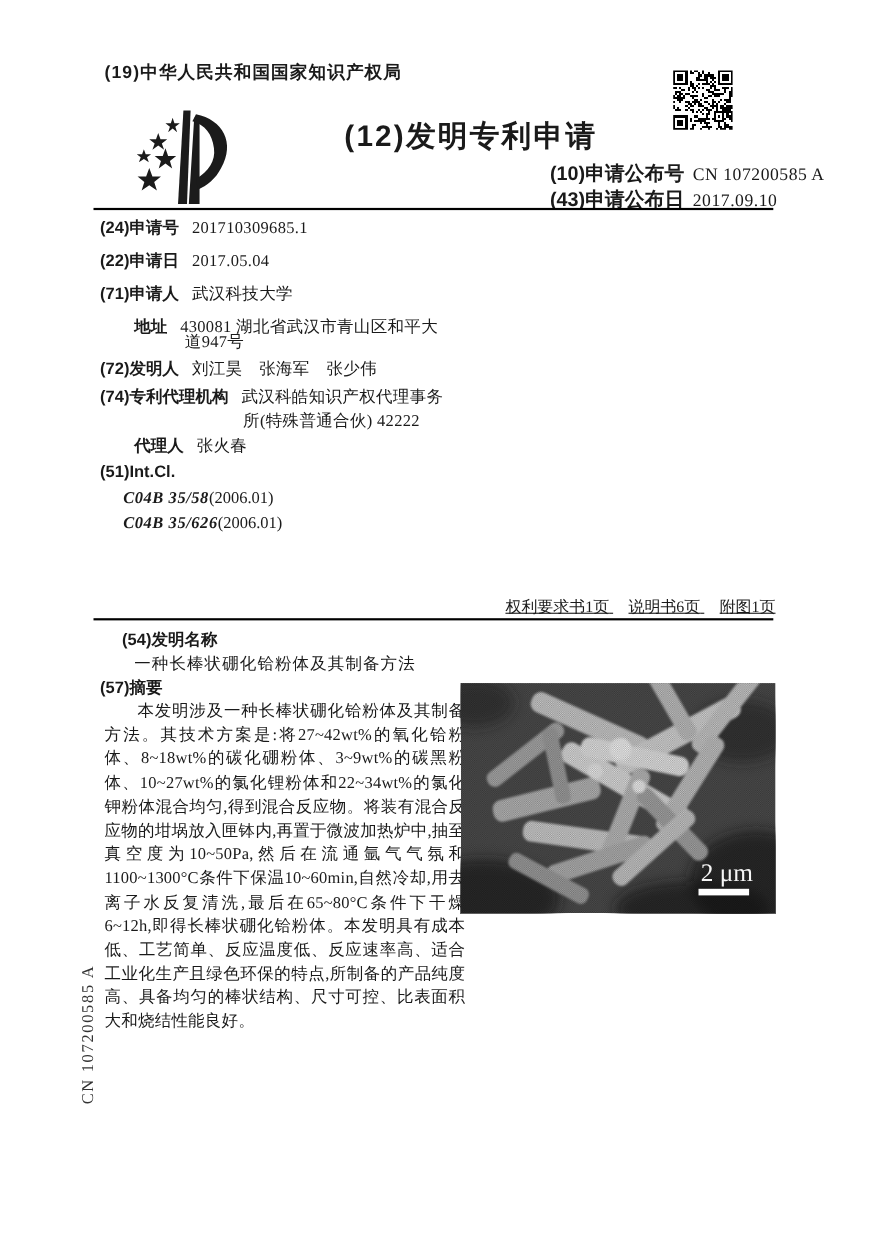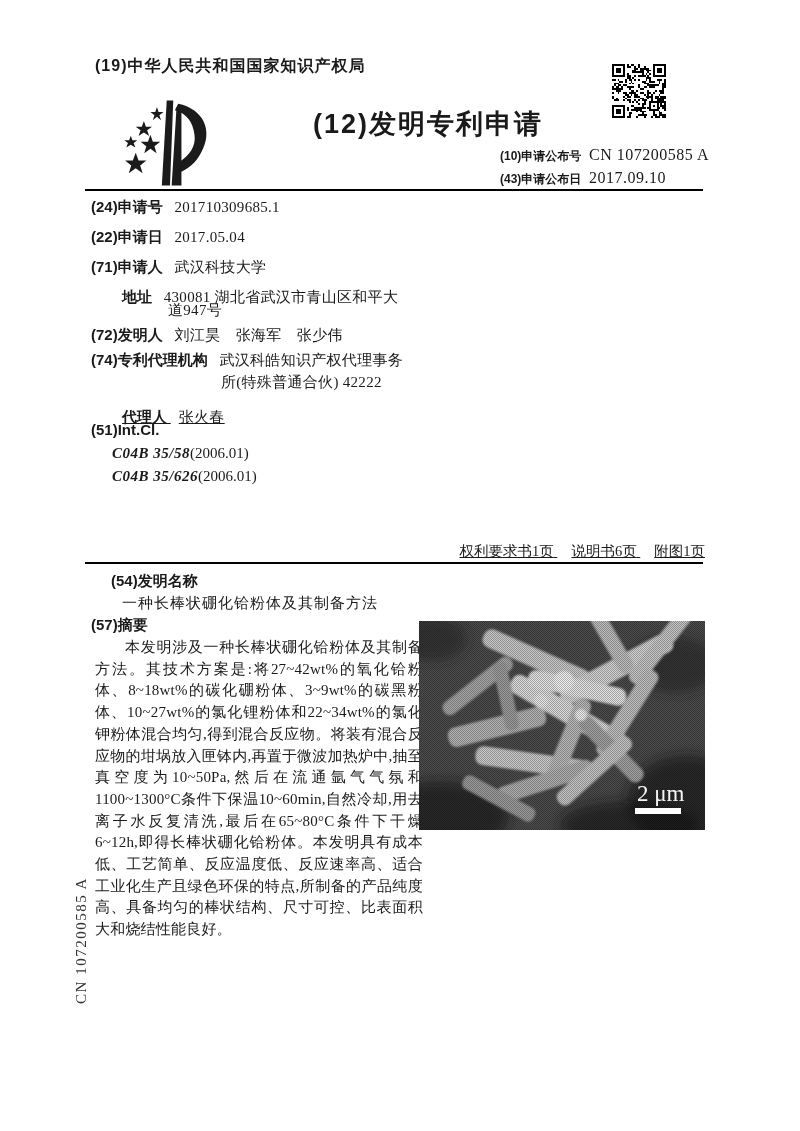--- a/index.html
+++ b/index.html
@@ -11,21 +11,21 @@
   .abs { position:absolute; }
   .hei { font-family:"Liberation Sans","DejaVu Sans",sans-serif; font-weight:bold; }
   .serif { font-family:"Liberation Serif","DejaVu Serif",serif; }
 
   
   .office { left:95px; top:56px; font-size:16px; letter-spacing:1px;text-align:right; }
   .doc-type { left:299px; top:106px; font-size:27px; letter-spacing:2px;margin-left:14px; }
   .logo { left:121px; top:98px; }
   .qr { left:612px; top:64px; }
   .pub-row { font-size:15px; white-space:nowrap; }
-  .pub-row .lbl { font-size:12px;text-align:center; }
+  .pub-row .lbl { font-size:18px;text-align:center; }
   .pub-row .val { font-size:16px; margin-left:4px; letter-spacing:0.5px; }
   .pub-no-row { left:500px; top:146px; }
   .pub-date-row { left:500px; top:169px; }
   .rule { height:2px; background:#000; left:85px; width:618px; }
   .rule1 { top:189px; }
   .rule2 { top:562px; }
 
   
   .bib { font-size:15px; white-space:nowrap; }
   .bib .lbl { font-size:15px; }
@@ -132,21 +132,21 @@
     <span class="lbl hei">(72)发明人</span>
     <span class="val">刘江昊　张海军　张少伟</span>
   </div>
   <div class="abs bib" style="left:91px; top:351px;">
     <span class="lbl hei">(74)专利代理机构</span>
     <span class="val">武汉科皓知识产权代理事务</span>
   </div>
   <div class="abs bib" style="left:221px; top:373px;">
     <span class="val" style="margin-left:0;">所(特殊普通合伙) 42222</span>
   </div>
-  <div class="abs bib" style="left:122px; top:408px;text-decoration:underline;">
+  <div class="abs bib" style="left:122px; top:396px;">
     <span class="lbl hei">代理人</span>
     <span class="val">张火春</span>
   </div>
   <div class="abs bib" style="left:91px; top:421px;">
     <span class="lbl hei">(51)Int.Cl.</span>
   </div>
   <div class="abs bib" style="left:112px; top:445px;">
     <span class="intcl-code">C04B 35/58</span><span>(2006.01)</span>
   </div>
   <div class="abs bib" style="left:112px; top:468px;">

